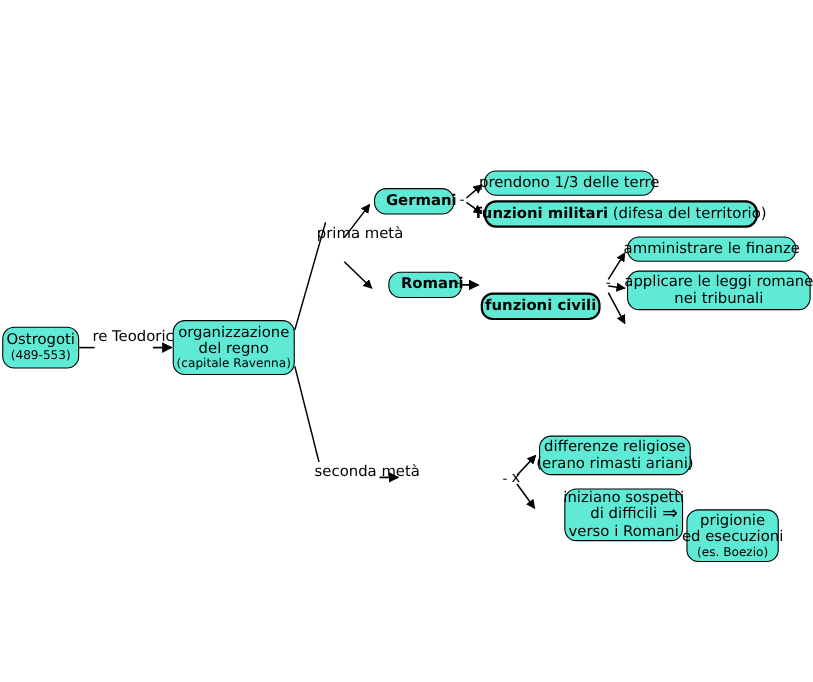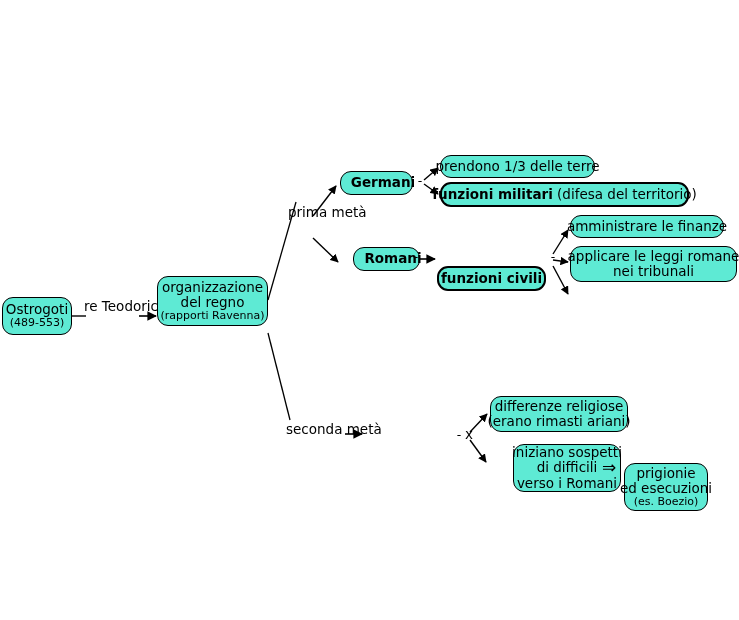--- a/index.html
+++ b/index.html
@@ -119,24 +119,24 @@
   <div class="node" style="left:2px; top:297px; width:70px; height:38px;">
     <span class="ln">Ostrogoti</span>
     <span class="ln sub">(489-553)</span>
   </div>
 
   <div class="edge-label" style="left:84px; top:299px; width:57px;">
     <span class="ln">re</span>
     <span class="ln">Teodorico</span>
   </div>
 
-  <div class="node" style="left:157px; top:276px; width:111px; height:50px;">
+  <div class="node" style="left:157px; top:291px; width:111px; height:50px;">
     <span class="ln">organizzazione</span>
     <span class="ln">del regno</span>
-    <span class="ln sub">(rapporti Ravenna)</span>
+    <span class="ln sub">(capitale Ravenna)</span>
   </div>
 
   <div class="edge-label" style="left:288px; top:205px; width:50px; text-align:left;">
     <span class="ln">prima</span>
     <span class="ln">metà</span>
   </div>
 
   <div class="edge-label" style="left:286px; top:422px; width:62px; text-align:left;">
     <span class="ln">seconda</span>
     <span class="ln">metà</span>

